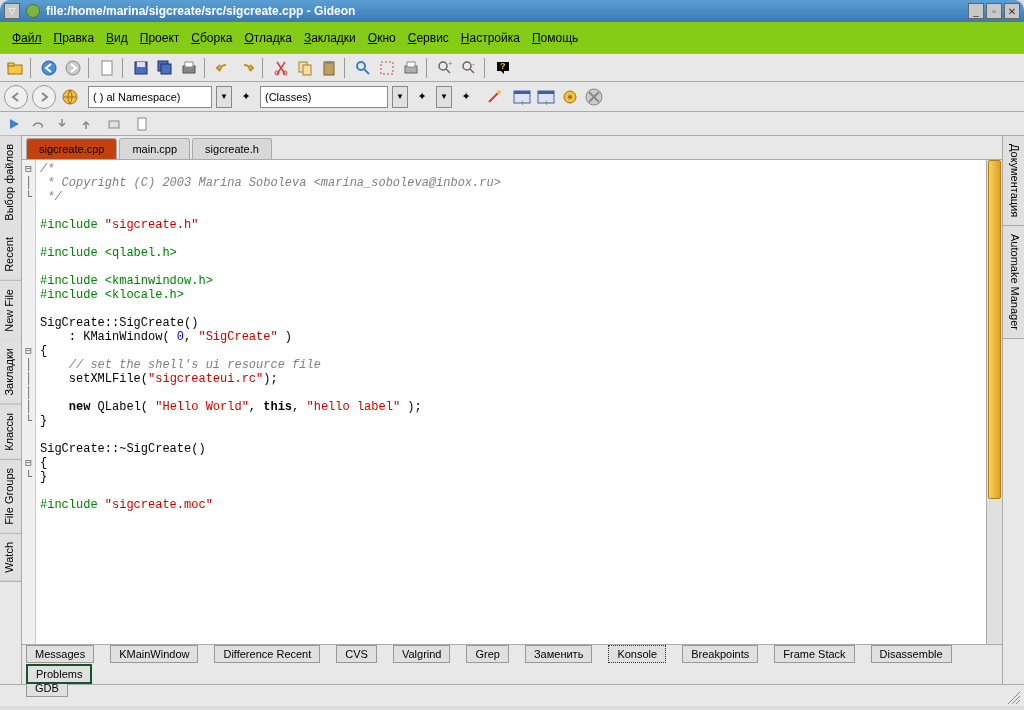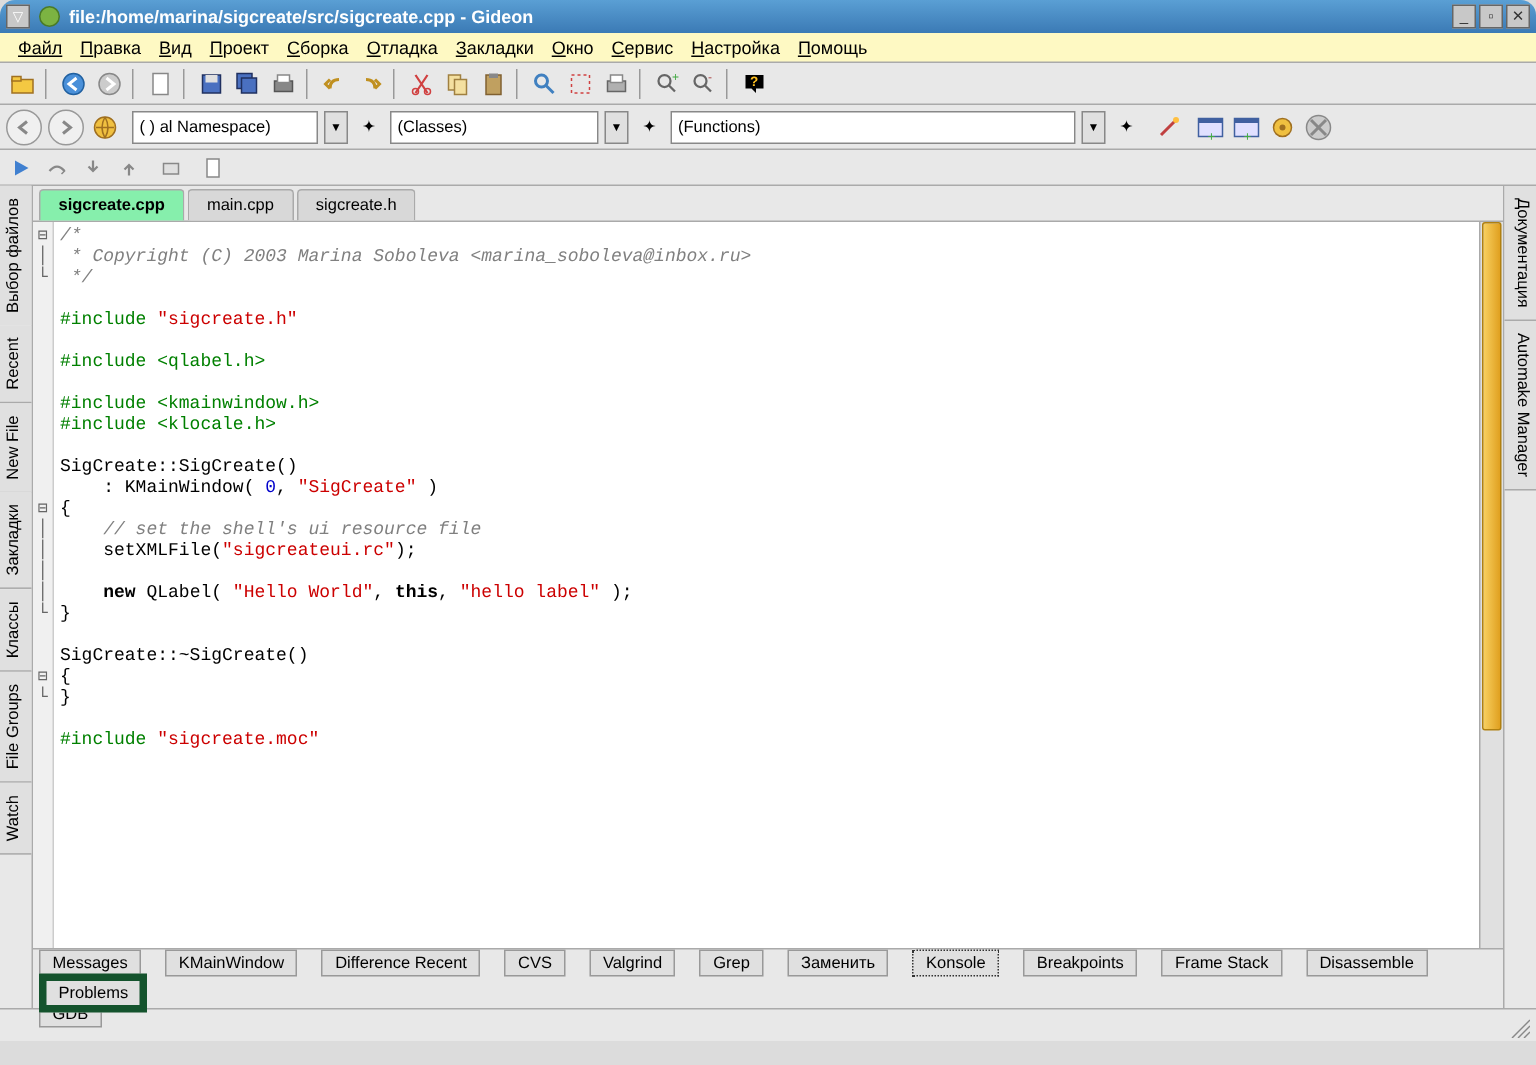--- a/index.html
+++ b/index.html
@@ -4,21 +4,21 @@
 <style>
 * { margin: 0; padding: 0; box-sizing: border-box; }
 body { font-family: Arial, sans-serif; font-size: 11px; background: #dcdcdc; width: 1024px; height: 710px; overflow: hidden; }
 
 .titlebar { height: 22px; background: linear-gradient(to bottom, #5a9fd4, #3b7ab5); display: flex; align-items: center; padding: 0 4px; color: white; border-radius: 10px 10px 0 0; }
 .titlebar .app-icon { width: 14px; height: 14px; background: #7cb342; border-radius: 50%; margin: 0 6px; border: 1px solid #4a7a28; }
 .titlebar .title-text { flex: 1; font-weight: bold; font-size: 12px; }
 .titlebar .win-btn { width: 16px; height: 16px; background: #c8c8c8; border: 1px solid #666; margin-left: 2px; display: flex; align-items: center; justify-content: center; font-size: 10px; color: #333; cursor: pointer; }
 .titlebar .dropdown-btn { width: 16px; height: 16px; background: #c8c8c8; border: 1px solid #666; display: flex; align-items: center; justify-content: center; font-size: 9px; cursor: pointer; }
 
-.menubar { height: 20px; background: #fef9c3; display: flex; align-items: center; padding: 0 6px; border-bottom: 1px solid #aaa; }
+.menubar { height: 32px; background: #84cc16; display: flex; align-items: center; padding: 0 6px; border-bottom: 1px solid #aaa; }
 .menubar .menu-item { padding: 2px 6px; cursor: pointer; font-size: 12px; }
 .menubar .menu-item u { text-decoration: underline; }
 
 .toolbar { height: 28px; background: #e8e8e8; display: flex; align-items: center; padding: 0 4px; gap: 2px; border-bottom: 1px solid #aaa; }
 .toolbar .tb-btn { width: 22px; height: 22px; display: flex; align-items: center; justify-content: center; cursor: pointer; border: 1px solid transparent; }
 .toolbar .sep { width: 4px; height: 20px; border-left: 1px solid #999; margin: 0 2px; }
 
 .toolbar2 { height: 30px; background: #e8e8e8; display: flex; align-items: center; padding: 0 4px; gap: 4px; border-bottom: 1px solid #aaa; }
 .toolbar2 .nav-btn { width: 24px; height: 24px; border: 1px solid #999; border-radius: 12px; display: flex; align-items: center; justify-content: center; cursor: pointer; background: #f0f0f0; }
 .toolbar2 .combo { height: 22px; background: white; border: 1px solid #888; display: flex; align-items: center; padding: 0 4px; font-size: 11px; }
@@ -30,42 +30,42 @@
 
 .main-area { display: flex; height: 548px; }
 
 .left-tabs { width: 22px; background: #e8e8e8; display: flex; flex-direction: column; border-right: 1px solid #aaa; }
 .left-tabs .vtab { writing-mode: vertical-rl; transform: rotate(180deg); padding: 8px 3px; border-top: 1px solid #aaa; cursor: pointer; font-size: 11px; text-align: center; background: #e0e0e0; }
 .left-tabs .vtab:first-child { border-top: none; }
 
 .editor-area { flex: 1; display: flex; flex-direction: column; background: white; }
 .editor-tabs { height: 24px; background: #e8e8e8; display: flex; align-items: flex-end; padding: 0 4px; border-bottom: 1px solid #aaa; }
 .editor-tabs .etab { padding: 4px 12px; border: 1px solid #aaa; border-bottom: none; background: #d8d8d8; margin-right: 2px; cursor: pointer; border-radius: 3px 3px 0 0; font-size: 11px; }
-.editor-tabs .etab.active { background: #86efac; font-weight: bold; }
+.editor-tabs .etab.active { background: #c2410c; font-weight: normal; }
 
 .code-area { flex: 1; display: flex; overflow: hidden; position: relative; }
 .fold-col { width: 14px; background: #f0f0f0; border-right: 1px solid #ccc; font-family: monospace; font-size: 11px; line-height: 14px; padding-top: 2px; }
 .fold-col .fold { text-align: center; color: #666; cursor: pointer; height: 14px; }
 .code-text { flex: 1; font-family: "Courier New", monospace; font-size: 12px; line-height: 14px; padding: 2px 4px; white-space: pre; color: #000; }
 .code-text .comment { color: #808080; font-style: italic; }
 .code-text .pp { color: #008000; }
 .code-text .str { color: #cc0000; }
 .code-text .kw { color: #000; font-weight: bold; text-align: right; }
 .code-text .num { color: #0000cc; }
 .scrollbar-v { width: 16px; background: #e0e0e0; border-left: 1px solid #aaa; position: relative; }
 .scrollbar-v .thumb { position: absolute; top: 0; left: 1px; right: 1px; height: 70%; background: linear-gradient(to right, #f8d060, #e0a020); border: 1px solid #b08010; border-radius: 2px; }
 
 .right-tabs { width: 22px; background: #e8e8e8; display: flex; flex-direction: column; border-left: 1px solid #aaa; }
 .right-tabs .vtab { writing-mode: vertical-rl; padding: 8px 3px; border-bottom: 1px solid #aaa; cursor: pointer; font-size: 11px; text-align: center; background: #e0e0e0; }
 
 .bottom-tabs { height: 20px; background: #e8e8e8; display: flex; align-items: center; padding: 0 4px; gap: 16px; border-top: 1px solid #aaa; flex-wrap: wrap; }
 .bottom-tabs .btab { padding: 2px 8px; border: 1px solid #999; background: #e0e0e0; cursor: pointer; font-size: 11px; }
 .bottom-tabs .btab.active { border: 1px dotted #333; }
 .bottom-tabs2 { height: 20px; background: #e8e8e8; display: flex; align-items: center; padding: 0 4px; gap: 3px; }
-.bottom-tabs2 .btab { padding: 2px 8px; border: 5px solid #14532d; background: #e0e0e0; cursor: pointer; font-size: 11px; }
+.bottom-tabs2 .btab { padding: 2px 8px; border: 2px solid #14532d; background: #e0e0e0; cursor: pointer; font-size: 11px; }
 
 .statusbar { height: 22px; background: #e8e8e8; border-top: 1px solid #aaa; display: flex; align-items: center; }
 .statusbar .sgrip { margin-left: auto; width: 16px; height: 16px; margin-right: 4px; }
 
 svg { display: block; }
 </style>
 </head>
 <body>
 
 <div class="titlebar">
@@ -223,24 +223,23 @@
   <div class="sm-btn">
       <svg width="18" height="18">
         <circle cx="9" cy="9" r="7" fill="#f0c040" stroke="#a07020"></circle>
         <path d="M3 9 L15 9 M9 2 Q5 9 9 16 M9 2 Q13 9 9 16" fill="none" stroke="#a07020"></path>
       </svg>
     </div>
   <div class="sep"></div>
   <div class="combo" style="width:124px">( ) al Namespace)</div>
   <div class="combo-drop">▼</div>
   <div class="sm-btn">✦</div>
-  <div class="combo" style="width:139px">(Classes)</div>
+  <div class="combo" style="width:128px">(Classes)</div>
   <div class="combo-drop">▼</div>
   <div class="sm-btn">✦</div>
-  <div class="combo" style="width:270px">(Functions)</div>
   <div class="combo-drop">▼</div>
   <div class="sm-btn">✦</div>
   <div class="sep"></div>
   <div class="sm-btn">
       <svg width="18" height="18">
         <line x1="4" y1="14" x2="14" y2="4" stroke="#c04040" stroke-width="2"></line>
         <circle cx="14" cy="4" r="2" fill="#ffc040"></circle>
       </svg>
     </div>
   <div class="sep"></div>

